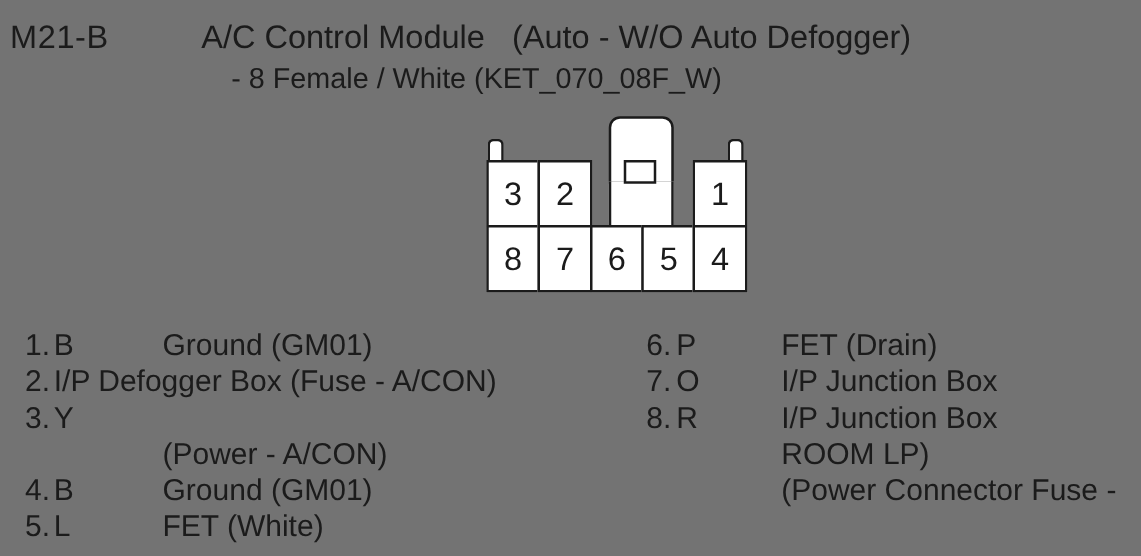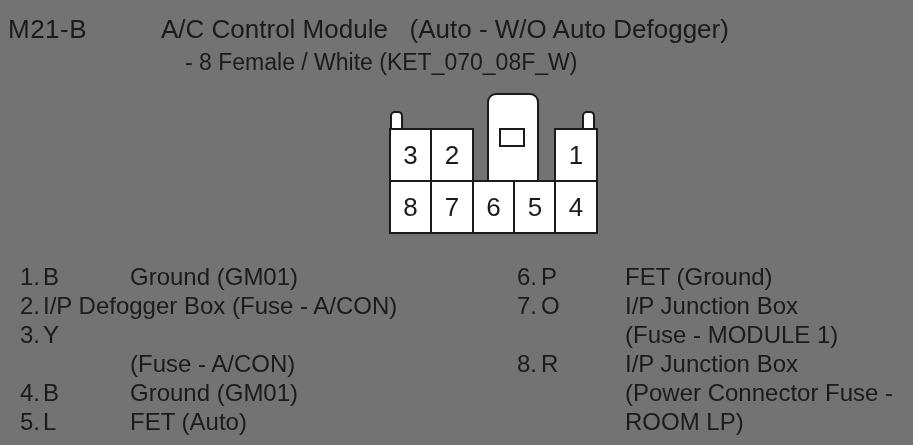--- a/index.html
+++ b/index.html
@@ -144,60 +144,55 @@
       <span class="pin-num">2.</span>
       <span class="pin-desc">I/P Defogger Box (Fuse - A/CON)</span>
     </div>
     <div class="pin-row">
       <span class="pin-num">3.</span>
       <span class="pin-wire">Y</span>
     </div>
     <div class="pin-row">
       <span class="pin-num"></span>
       <span class="pin-wire"></span>
-      <span class="pin-desc">(Fuse - A/CON)</span>
+      <span class="pin-desc">(Power - A/CON)</span>
     </div>
     <div class="pin-row">
       <span class="pin-num">4.</span>
       <span class="pin-wire">B</span>
       <span class="pin-desc">Ground (GM01)</span>
     </div>
     <div class="pin-row">
       <span class="pin-num">5.</span>
       <span class="pin-wire">L</span>
-      <span class="pin-desc">FET (Auto)</span>
+      <span class="pin-desc">FET (White)</span>
     </div>
   </div>
 
   <div class="pin-list right">
     <div class="pin-row">
       <span class="pin-num">6.</span>
       <span class="pin-wire">P</span>
-      <span class="pin-desc">FET (Ground)</span>
+      <span class="pin-desc">FET (Drain)</span>
     </div>
     <div class="pin-row">
       <span class="pin-num">7.</span>
       <span class="pin-wire">O</span>
       <span class="pin-desc">I/P Junction Box</span>
-    </div>
-    <div class="pin-row">
-      <span class="pin-num"></span>
-      <span class="pin-wire"></span>
-      <span class="pin-desc">(Fuse - MODULE 1)</span>
     </div>
     <div class="pin-row">
       <span class="pin-num">8.</span>
       <span class="pin-wire">R</span>
       <span class="pin-desc">I/P Junction Box</span>
     </div>
     <div class="pin-row">
       <span class="pin-num"></span>
       <span class="pin-wire"></span>
-      <span class="pin-desc">(Power Connector Fuse -</span>
+      <span class="pin-desc">ROOM LP)</span>
     </div>
     <div class="pin-row">
       <span class="pin-num"></span>
       <span class="pin-wire"></span>
-      <span class="pin-desc">ROOM LP)</span>
+      <span class="pin-desc">(Power Connector Fuse -</span>
     </div>
   </div>
 
 </div>
 
 </body></html>

